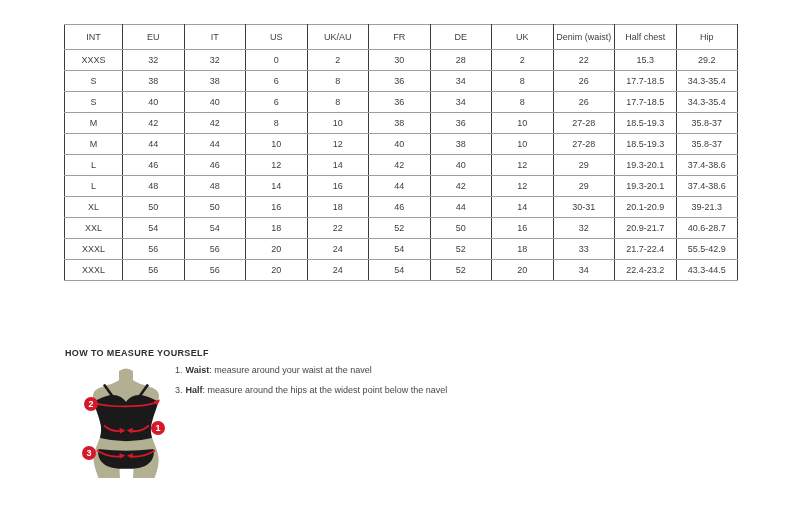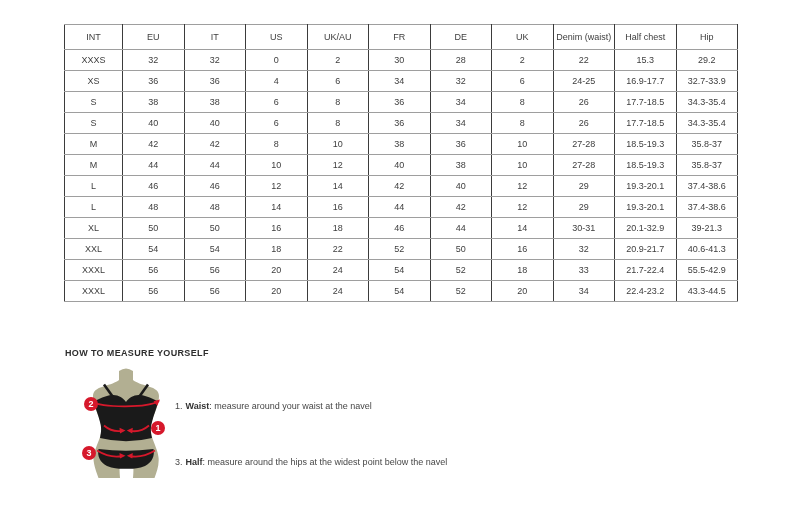--- a/index.html
+++ b/index.html
@@ -24,21 +24,21 @@
 
   
   .measure-heading{
     position:absolute;left:65px;top:348px;
     font-size:9px;font-weight:bold;color:#2e2e2e;letter-spacing:.35px;text-align:center;
   }
   .steps{
     position:absolute;left:175px;top:361px;
     font-size:9px;color:#474747;
   }
-  .step{line-height:19.5px;white-space:nowrap;margin-top:36px;}
+  .step{line-height:19.5px;white-space:nowrap;}
   .step .num{margin-right:3px;}
   .step .term{font-weight:bold;color:#333333;}
 
   .figure-wrap{position:absolute;left:78px;top:368px;width:92px;height:112px;}
   .figure-wrap svg{display:block;}
   .badge-num{font-family:"Liberation Sans",sans-serif;font-size:9px;font-weight:bold;fill:#ffffff;}
 </style>
 </head>
 <body>
 
@@ -79,33 +79,20 @@
         <td>0</td>
         <td>2</td>
         <td>30</td>
         <td>28</td>
         <td>2</td>
         <td>22</td>
         <td>15.3</td>
         <td>29.2</td>
       </tr>
       <tr>
-        <td>XS</td>
-        <td>36</td>
-        <td>36</td>
-        <td>4</td>
-        <td>6</td>
-        <td>34</td>
-        <td>32</td>
-        <td>6</td>
-        <td>24-25</td>
-        <td>16.9-17.7</td>
-        <td>32.7-33.9</td>
-      </tr>
-      <tr>
         <td>S</td>
         <td>38</td>
         <td>38</td>
         <td>6</td>
         <td>8</td>
         <td>36</td>
         <td>34</td>
         <td>8</td>
         <td>26</td>
         <td>17.7-18.5</td>
@@ -179,35 +166,35 @@
       <tr>
         <td>XL</td>
         <td>50</td>
         <td>50</td>
         <td>16</td>
         <td>18</td>
         <td>46</td>
         <td>44</td>
         <td>14</td>
         <td>30-31</td>
-        <td>20.1-32.9</td>
+        <td>20.1-20.9</td>
         <td>39-21.3</td>
       </tr>
       <tr>
         <td>XXL</td>
         <td>54</td>
         <td>54</td>
         <td>18</td>
         <td>22</td>
         <td>52</td>
         <td>50</td>
         <td>16</td>
         <td>32</td>
         <td>20.9-21.7</td>
-        <td>40.6-41.3</td>
+        <td>40.6-28.7</td>
       </tr>
       <tr>
         <td>XXXL</td>
         <td>56</td>
         <td>56</td>
         <td>20</td>
         <td>24</td>
         <td>54</td>
         <td>52</td>
         <td>18</td>

